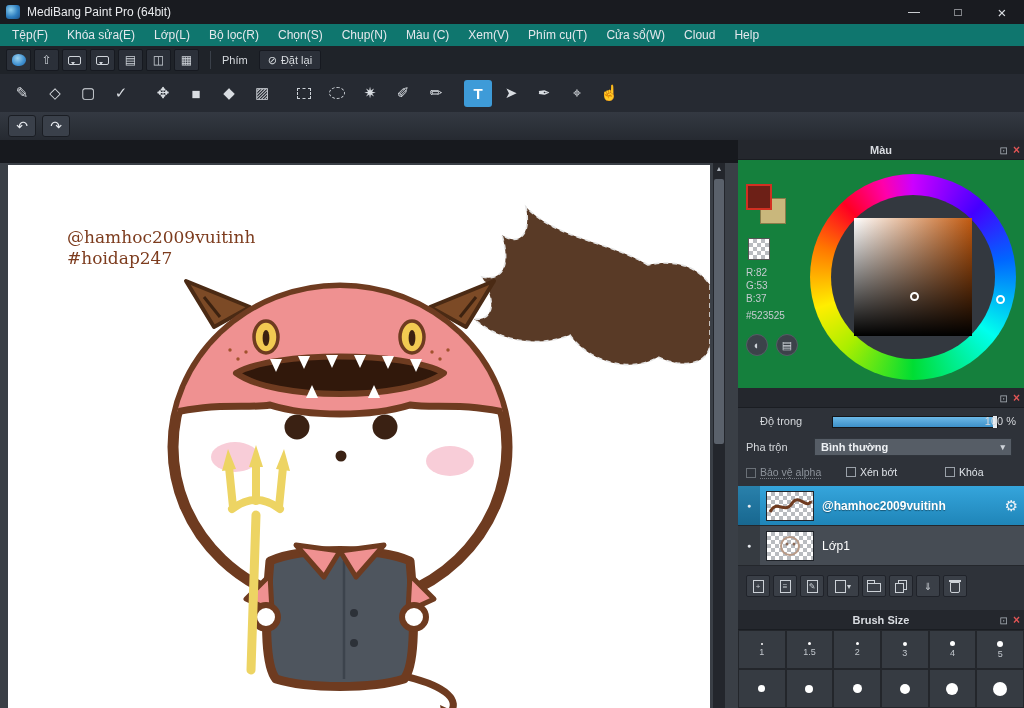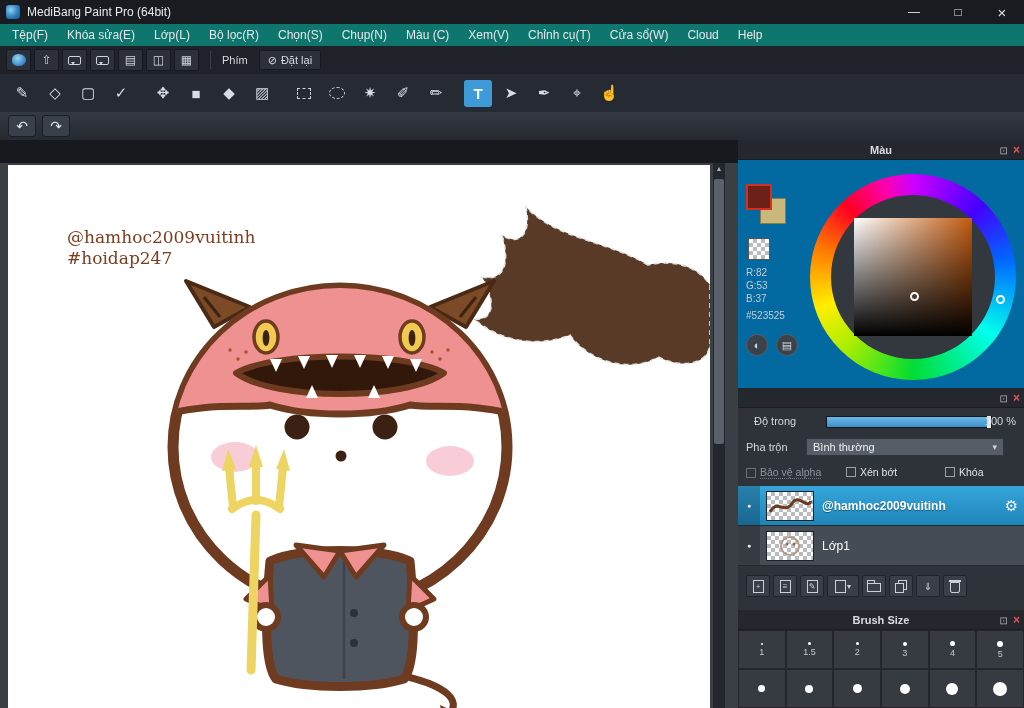--- a/index.html
+++ b/index.html
@@ -62,48 +62,48 @@
   .vthumb { position:absolute; left:1px; top:16px; width:10px; height:265px; background:#5a616b; border-radius:2px; }
   
   .rightpanel { position:absolute; left:738px; top:140px; width:286px; height:568px; background:#2e3239; }
   .phead { position:absolute; left:0; right:0; height:20px; background:#24272d;
     display:flex; align-items:center; font-size:11px; color:#d9dce1; border-bottom:1px solid #1a1d22; }
   .phead .ttl { flex:1; text-align:center;font-weight:bold; }
   .phicons { position:absolute; right:4px; top:0; height:20px; display:flex; align-items:center; gap:5px; }
   .pho { color:#aab0b8; font-size:10px; }
   .phx { color:#e05555; font-weight:bold; font-size:12px; }
   
-  .colorbody { position:absolute; top:20px; left:0; right:0; height:228px; background:#0369a1; }
+  .colorbody { position:absolute; top:20px; left:0; right:0; height:228px; background:#15803d; }
   .bgsw { position:absolute; left:22px; top:38px; width:26px; height:26px; background:#c9b77c; border:1px solid #8a7c4a; }
   .fg   { position:absolute; left:8px;  top:24px; width:26px; height:26px; background:#6d2017; border:2px solid #d23022; }
   .checker { background:conic-gradient(#b9bcc0 25%, #fff 0 50%, #b9bcc0 0 75%, #fff 0); background-size:8px 8px; }
   .trsw { position:absolute; left:10px; top:78px; width:22px; height:22px; border:1px solid #555; }
   .rgb { position:absolute; left:8px; top:106px; font-size:10px; color:#c6cbd1; line-height:13px; }
   .hex { position:absolute; left:8px; top:150px; font-size:10px; color:#c6cbd1; }
   .cbtn { position:absolute; top:174px; width:22px; height:22px; border-radius:50%; background:#3c424a;
     border:1px solid #565d66; color:#cfd4da; font-size:11px; display:flex; align-items:center; justify-content:center; }
   .wheel { position:absolute; left:72px; top:14px; width:206px; height:206px; border-radius:50%;
     background:conic-gradient(from 0deg, #cc00ff, #4400ff 12%, #0066ff 22%, #00ffee 35%, #00dd33 50%,
       #aaee00 62%, #ffee00 70%, #ff7700 80%, #ff0022 88%, #ff00aa 95%, #cc00ff); }
   .wheelhole { position:absolute; left:21px; top:21px; width:164px; height:164px; border-radius:50%; background:#33383f; }
   .svsq { position:absolute; left:44px; top:44px; width:118px; height:118px;
     background:linear-gradient(to top, #000, rgba(0,0,0,0)), linear-gradient(to right, #fff, #c25a10); }
   .ringmark { position:absolute; width:9px; height:9px; border:2px solid #fff; border-radius:50%; }
   
   .lhead { top:248px; }
-  .oprow { position:absolute; top:270px; left:8px; right:0; height:24px; font-size:11px; color:#d5d8dc; }
+  .oprow { position:absolute; top:270px; left:14px; right:0; height:24px; font-size:11px; color:#d5d8dc; }
   .oplabel { position:absolute; left:8px; top:5px; }
   .optrack { position:absolute; left:80px; top:6px; width:166px; height:12px; background:#1e2126; border:1px solid #14161a; }
   .opfill { width:100%; height:100%; background:linear-gradient(#6cb9e8,#3d90c8); position:relative; }
   .ophandle { position:absolute; right:0; top:-1px; width:4px; height:12px; background:#e8ecf0; }
   .opval { position:absolute; right:8px; top:5px; }
   .blrow { position:absolute; top:296px; left:0; right:0; height:24px; font-size:11px; color:#d5d8dc; }
   .bllabel { position:absolute; left:8px; top:5px; }
-  .blsel { position:absolute; left:68px; top:2px; width:198px; height:18px; background:#565d66;
-    border:1px solid #30353c; font-size:11px; display:flex; align-items:center; padding:0 6px; color:#eef1f4; }
+  .blsel { position:absolute; left:76px; top:2px; width:198px; height:18px; background:#565d66;
+    border:1px solid #30353c; font-size:11px; display:flex; align-items:center; padding:0 6px; color:#eef1f4;font-weight:bold; }
   .blsel .caret { margin-left:auto; font-size:9px; color:#cfd4da; }
   .ckrow { position:absolute; top:322px; left:0; right:0; height:22px; }
   .ck { position:absolute; top:4px; display:flex; align-items:center; gap:4px; font-size:10.5px; color:#dfe3e8; }
   .ckbox { width:10px; height:10px; border:1px solid #9aa1a9; background:transparent; display:inline-block; }
   .ck.dim { color:#8d939b;align-items:center; } .ck.dim .ckbox { border-color:#6a7077; }
   .ck.dim .cklabel { border-bottom:1px dotted #777d85; }
   .lrow { position:absolute; left:0; right:0; height:40px; border-bottom:1px solid #24272c; }
   .lrow.sel { background:linear-gradient(#35a5dc,#1f85b8); }
   .lrow.norm { background:#464c54; }
   .leyecol { position:absolute; left:0; top:0; width:22px; height:100%; background:rgba(0,0,0,.22);
@@ -158,21 +158,21 @@
 
   <div class="menubar">
     <span>Tệp(F)</span>
     <span>Khóa sửa(E)</span>
     <span>Lớp(L)</span>
     <span>Bộ lọc(R)</span>
     <span>Chọn(S)</span>
     <span>Chụp(N)</span>
     <span>Màu (C)</span>
     <span>Xem(V)</span>
-    <span>Chỉnh cụ(T)</span>
+    <span>Phím cụ(T)</span>
     <span>Cửa sổ(W)</span>
     <span>Cloud</span>
     <span>Help</span>
   </div>
 
   <div class="quickbar">
     <button class="qb">
         <span class="blob"></span>
       </button>
     <button class="qb">

